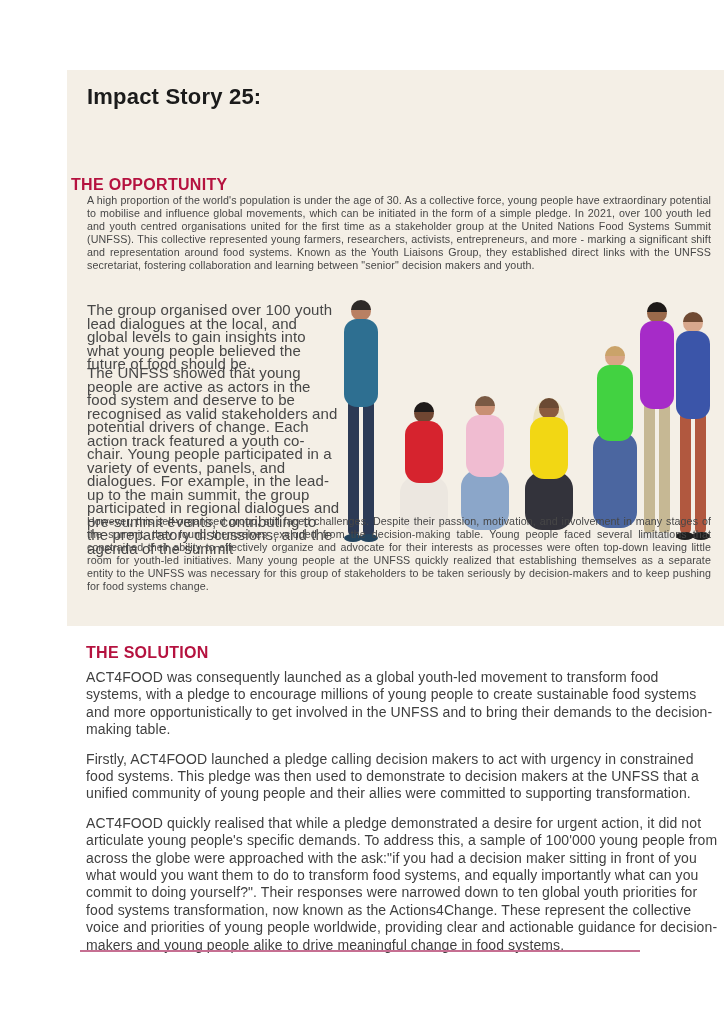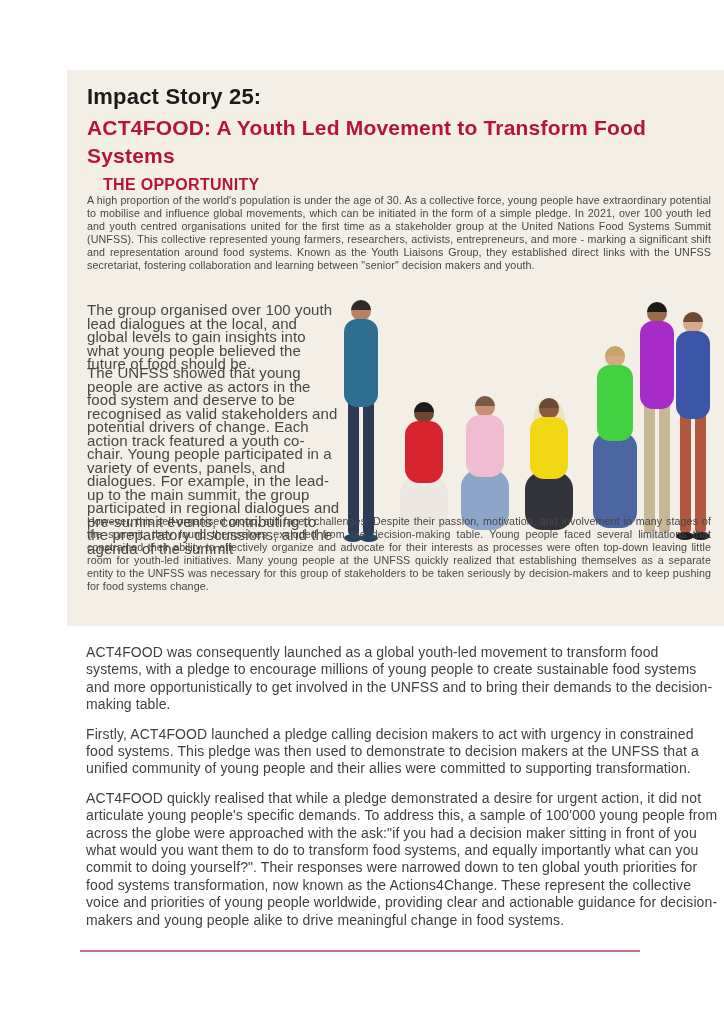--- a/index.html
+++ b/index.html
@@ -15,21 +15,21 @@
     position:absolute;left:20px;top:14px;width:610px;
     font-size:22px;font-weight:bold;color:#1b1b1b;letter-spacing:.2px;
   }
   .title-red{
     position:absolute;left:20px;top:44px;width:600px;
     font-size:21px;line-height:28px;font-weight:bold;color:#b5123f;letter-spacing:.2px;
   }
   .h-section{
     font-size:16px;font-weight:bold;color:#b5123f;letter-spacing:.3px;
   }
-  .h-opp{position:absolute;left:36px;top:106px;}
+  .h-opp{position:absolute;left:4px;top:106px;}
   .p-just{
     text-align:justify;font-size:10.7px;line-height:13px;color:#474747;letter-spacing:.1px;
   }
   .p1{position:absolute;left:20px;top:124px;width:624px;}
   .col-p{
     position:absolute;left:20px;width:253px;
     font-size:15px;line-height:13.5px;color:#474747;letter-spacing:.1px;
   }
   .p2{top:233px;}
   .p3{top:296px;}
@@ -47,21 +47,20 @@
     background:#c66f92;border:none;
   }
 </style>
 </head>
 <body>
 
 <div class="page">
 
   <div class="beige-panel">
     <div class="title-black">Impact Story 25:</div>
-    <div class="title-red">ACT4FOOD: A Youth Led Movement to Transform Food Systems</div>
 
     <div class="h-section h-opp">THE OPPORTUNITY</div>
 
     <div class="p-just p1">A high proportion of the world's population is under the age of 30. As a collective force, young people have extraordinary potential to mobilise and influence global movements, which can be initiated in the form of a simple pledge.  In 2021, over 100 youth led and youth centred organisations united for the first time as a stakeholder group at the United Nations Food Systems Summit (UNFSS). This collective represented young farmers, researchers, activists, entrepreneurs, and more - marking a significant shift and representation around food systems. Known as the Youth Liaisons Group, they established direct links with the UNFSS secretariat, fostering collaboration and learning between "senior" decision makers and youth.</div>
 
     <div class="col-p p2">The group organised over 100 youth lead dialogues at the local, and global levels to gain insights into what young people believed the future of food should be.</div>
     <div class="col-p p3">The UNFSS showed that young people are active as actors in the food system and deserve to be recognised as valid stakeholders and potential drivers of change. Each action track featured a youth co-chair. Young people participated in a variety of events, panels, and dialogues. For example, in the lead-up to the main summit, the group participated in regional dialogues and pre-summit events, contributing to the preparatory discussions, and the agenda of the summit</div>
 
     <div class="photo">
       <svg id="photo-svg" width="392" height="248" viewBox="0 0 392 248" xmlns="http://www.w3.org/2000/svg">
@@ -117,20 +116,21 @@
             <ellipse cx="374" cy="240" rx="9" ry="4" fill="#1f1f1f"></ellipse>
             <rect x="349" y="35" width="34" height="88" rx="13" fill="#3b55a9"></rect>
           </g>
         </svg>
     </div>
 
     <div class="p-just p4">However, this self-organised group, still faced challenges. Despite their passion, motivation, and involvement in many stages of the summit, they found themselves excluded from the decision-making table.  Young people faced several limitations that constrained their ability to effectively organize and advocate for their interests as processes were often top-down leaving little room for youth-led initiatives. Many young people at the UNFSS quickly realized that establishing themselves as a separate entity to the UNFSS was necessary for this group of stakeholders to be taken seriously by decision-makers and to keep pushing for food systems change.</div>
   </div>
 
   <div class="solution">
+    <span class="h-section">THE SOLUTION</span>
     <p>ACT4FOOD was consequently  launched  as a global youth-led movement to transform food systems, with a pledge to encourage millions of young people to create sustainable food systems and more opportunistically to get involved in the UNFSS and to bring  their demands to the decision-making table.</p>
     <p>Firstly, ACT4FOOD launched a pledge calling decision makers to act with urgency in constrained food systems. This pledge was then used to demonstrate to decision makers at the UNFSS that a unified community of young people and their allies were committed to supporting transformation.</p>
     <p>ACT4FOOD quickly realised that while a pledge demonstrated a desire for urgent action, it did not articulate young people's specific demands. To address this, a sample of 100'000 young people from across the globe were approached with the ask:"if you had a decision maker sitting in front of you what would you want them to do to transform food systems, and equally importantly what can you commit to doing yourself?".  Their responses were narrowed down to ten global youth priorities for food systems transformation, now known as the Actions4Change. These represent the collective voice and priorities of young people worldwide, providing clear and actionable guidance for decision-makers and young people alike to drive meaningful change in food systems.</p>
   </div>
 
   <div class="divider"></div>
 
 </div>
 
 </body></html>

